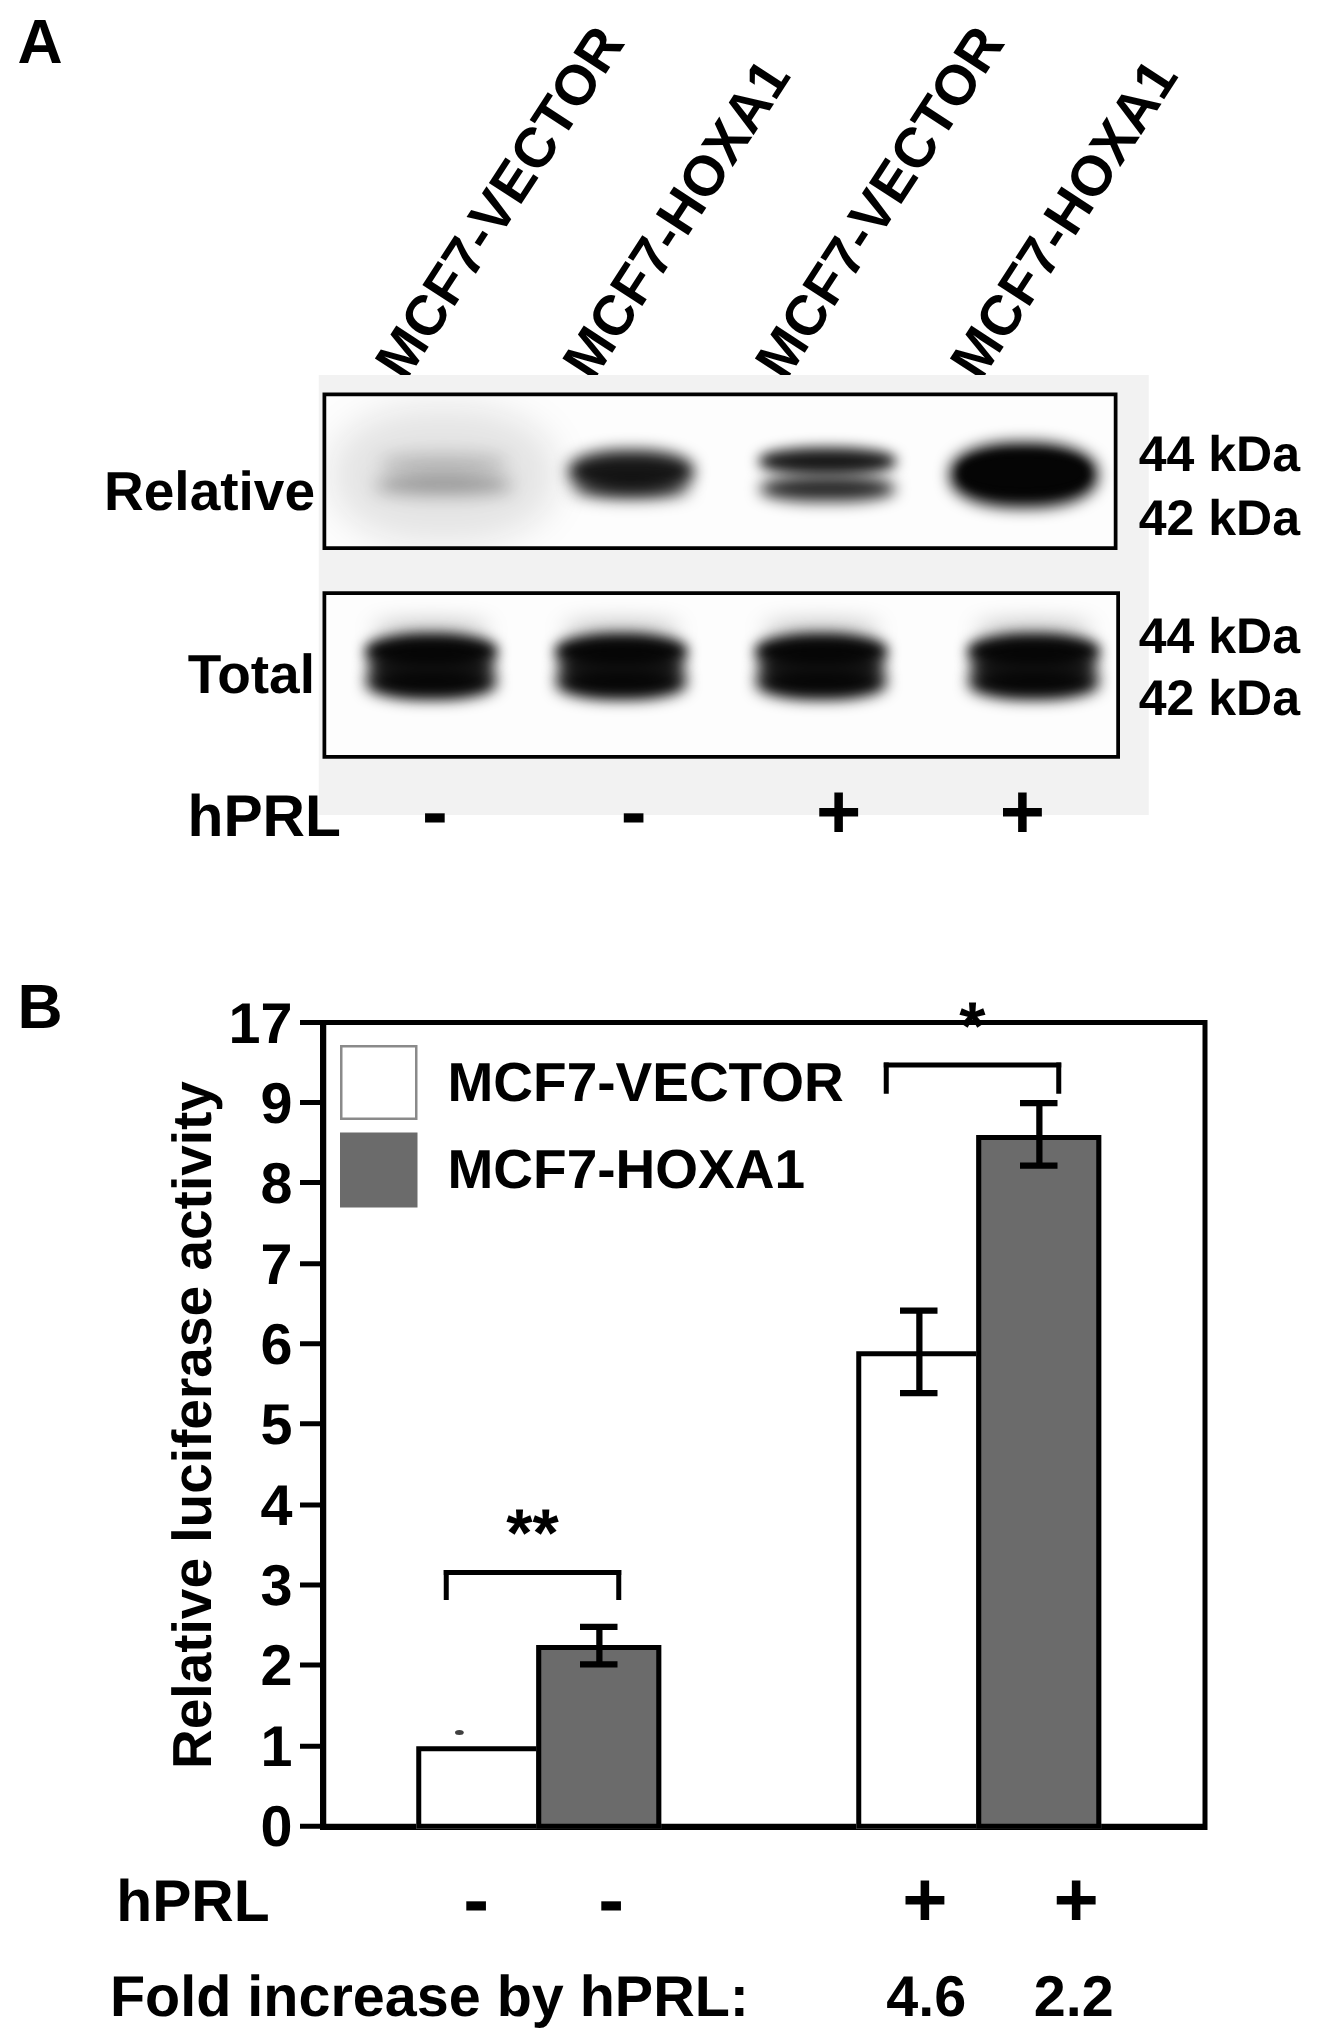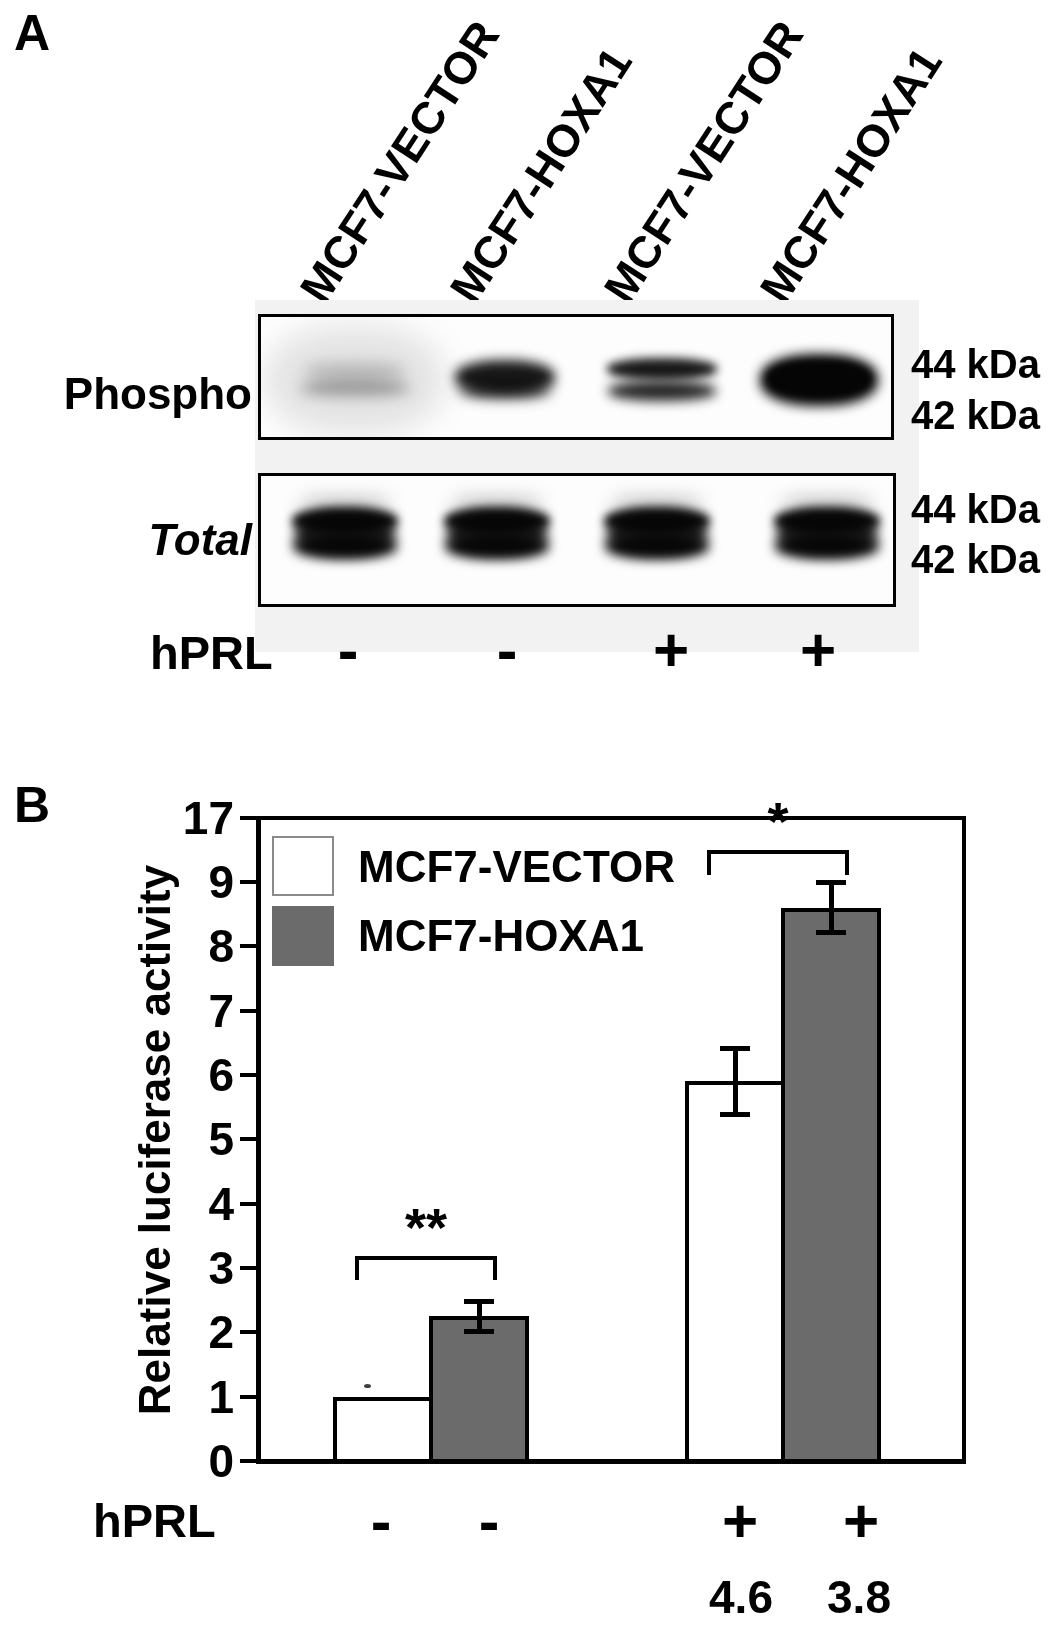--- a/index.html
+++ b/index.html
@@ -51,21 +51,21 @@
       <div class="band" style="left: 4px; top: 8px; width: 180px; height: 110px; background: rgba(5, 5, 5, 0.1); filter: blur(14px);"></div>
       <div class="band" style="left: 44px; top: 46px; width: 100px; height: 16px; background: rgba(5, 5, 5, 0.2); filter: blur(7px);"></div>
       <div class="band" style="left: 40px; top: 63px; width: 108px; height: 16px; background: rgba(5, 5, 5, 0.34); filter: blur(7px);"></div>
       <div class="band" style="left: 194px; top: 43px; width: 100px; height: 34px; background: rgba(5, 5, 5, 0.92); filter: blur(6px);"></div>
       <div class="band" style="left: 198px; top: 65px; width: 92px; height: 16px; background: rgba(5, 5, 5, 0.75); filter: blur(7px);"></div>
       <div class="band" style="left: 346px; top: 41px; width: 110px; height: 22px; background: rgba(5, 5, 5, 0.92); filter: blur(5px);"></div>
       <div class="band" style="left: 347px; top: 64px; width: 108px; height: 20px; background: rgba(5, 5, 5, 0.88); filter: blur(6px);"></div>
       <div class="band" style="left: 499px; top: 37px; width: 118px; height: 52px; background: rgb(5, 5, 5); filter: blur(6px);"></div>
       <div class="band" style="left: 507px; top: 45px; width: 102px; height: 32px; background: rgb(5, 5, 5); filter: blur(4px);"></div>
     </div>
-  <div class="abs row-label" style="left:40px;top:372px;width:212px;">Phospho</div>
+  <div class="abs row-label" style="left:40px;top:372px;width:212px;">Relative</div>
   <div class="abs marker-label" style="left:911px;top:344px;">44 kDa</div>
   <div class="abs marker-label" style="left:911px;top:395px;">42 kDa</div>
 
   <div id="blot-box-1" class="abs blot-box" style="left:258px;top:473px;width:638px;height:134px;box-sizing:border-box;">
       <div class="band" style="left: 31px; top: 31px; width: 106px; height: 28px; background: rgba(5, 5, 5, 0.97); filter: blur(5px);"></div>
       <div class="band" style="left: 32px; top: 57px; width: 104px; height: 26px; background: rgba(5, 5, 5, 0.97); filter: blur(6px);"></div>
       <div class="band" style="left: 38px; top: 23px; width: 92px; height: 10px; background: rgba(5, 5, 5, 0.35); filter: blur(9px);"></div>
       <div class="band" style="left: 34px; top: 38px; width: 100px; height: 40px; background: rgba(5, 5, 5, 0.85); filter: blur(6px);"></div>
       <div class="band" style="left: 183px; top: 31px; width: 106px; height: 28px; background: rgba(5, 5, 5, 0.97); filter: blur(5px);"></div>
       <div class="band" style="left: 184px; top: 57px; width: 104px; height: 26px; background: rgba(5, 5, 5, 0.97); filter: blur(6px);"></div>
@@ -73,21 +73,21 @@
       <div class="band" style="left: 186px; top: 38px; width: 100px; height: 40px; background: rgba(5, 5, 5, 0.85); filter: blur(6px);"></div>
       <div class="band" style="left: 343px; top: 31px; width: 106px; height: 28px; background: rgba(5, 5, 5, 0.97); filter: blur(5px);"></div>
       <div class="band" style="left: 344px; top: 57px; width: 104px; height: 26px; background: rgba(5, 5, 5, 0.97); filter: blur(6px);"></div>
       <div class="band" style="left: 350px; top: 23px; width: 92px; height: 10px; background: rgba(5, 5, 5, 0.35); filter: blur(9px);"></div>
       <div class="band" style="left: 346px; top: 38px; width: 100px; height: 40px; background: rgba(5, 5, 5, 0.85); filter: blur(6px);"></div>
       <div class="band" style="left: 513px; top: 31px; width: 106px; height: 28px; background: rgba(5, 5, 5, 0.97); filter: blur(5px);"></div>
       <div class="band" style="left: 514px; top: 57px; width: 104px; height: 26px; background: rgba(5, 5, 5, 0.97); filter: blur(6px);"></div>
       <div class="band" style="left: 520px; top: 23px; width: 92px; height: 10px; background: rgba(5, 5, 5, 0.35); filter: blur(9px);"></div>
       <div class="band" style="left: 516px; top: 38px; width: 100px; height: 40px; background: rgba(5, 5, 5, 0.85); filter: blur(6px);"></div>
     </div>
-  <div class="abs row-label" style="left:40px;top:518px;width:212px;font-style:italic;">Total</div>
+  <div class="abs row-label" style="left:40px;top:518px;width:212px;">Total</div>
   <div class="abs marker-label" style="left:911px;top:489px;">44 kDa</div>
   <div class="abs marker-label" style="left:911px;top:539px;">42 kDa</div>
 
   <div class="abs hprl-label" style="left:150px;top:629px;">hPRL</div>
   <div id="hprl-signs-a">
       <div class="sign" style="left: 308px; top: 612px;">-</div>
       <div class="sign" style="left: 467px; top: 612px;">-</div>
       <div class="sign" style="left: 631px; top: 612px;">+</div>
       <div class="sign" style="left: 778px; top: 612px;">+</div>
     </div>
@@ -156,15 +156,16 @@
   <div class="abs" style="left:364px;top:1384px;width:7px;height:4px;background:rgba(0,0,0,0.75);border-radius:50%;"></div>
 
   <div class="abs hprl-label" style="left:93px;top:1497px;">hPRL</div>
   <div id="hprl-signs-b">
       <div class="sign" style="left: 341px; top: 1483px;">-</div>
       <div class="sign" style="left: 449px; top: 1483px;">-</div>
       <div class="sign" style="left: 700px; top: 1483px;">+</div>
       <div class="sign" style="left: 821px; top: 1483px;">+</div>
     </div>
 
+  <div class="abs fold-label" style="left:88px;top:1574px;">Fold increase by hPRL:</div>
   <div class="fold-value" style="left:686px;top:1574px;">4.6</div>
-  <div class="fold-value" style="left:804px;top:1574px;">3.8</div>
+  <div class="fold-value" style="left:804px;top:1574px;">2.2</div>
 </div>
 
 </body></html>

